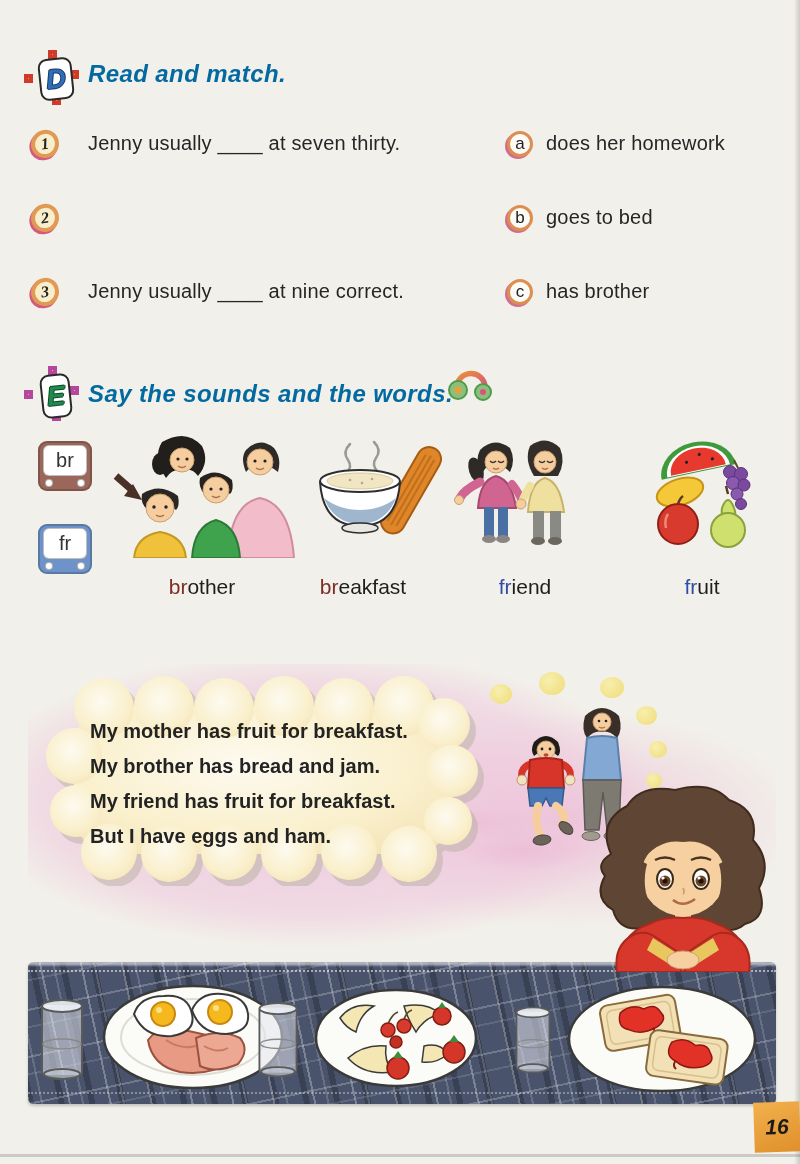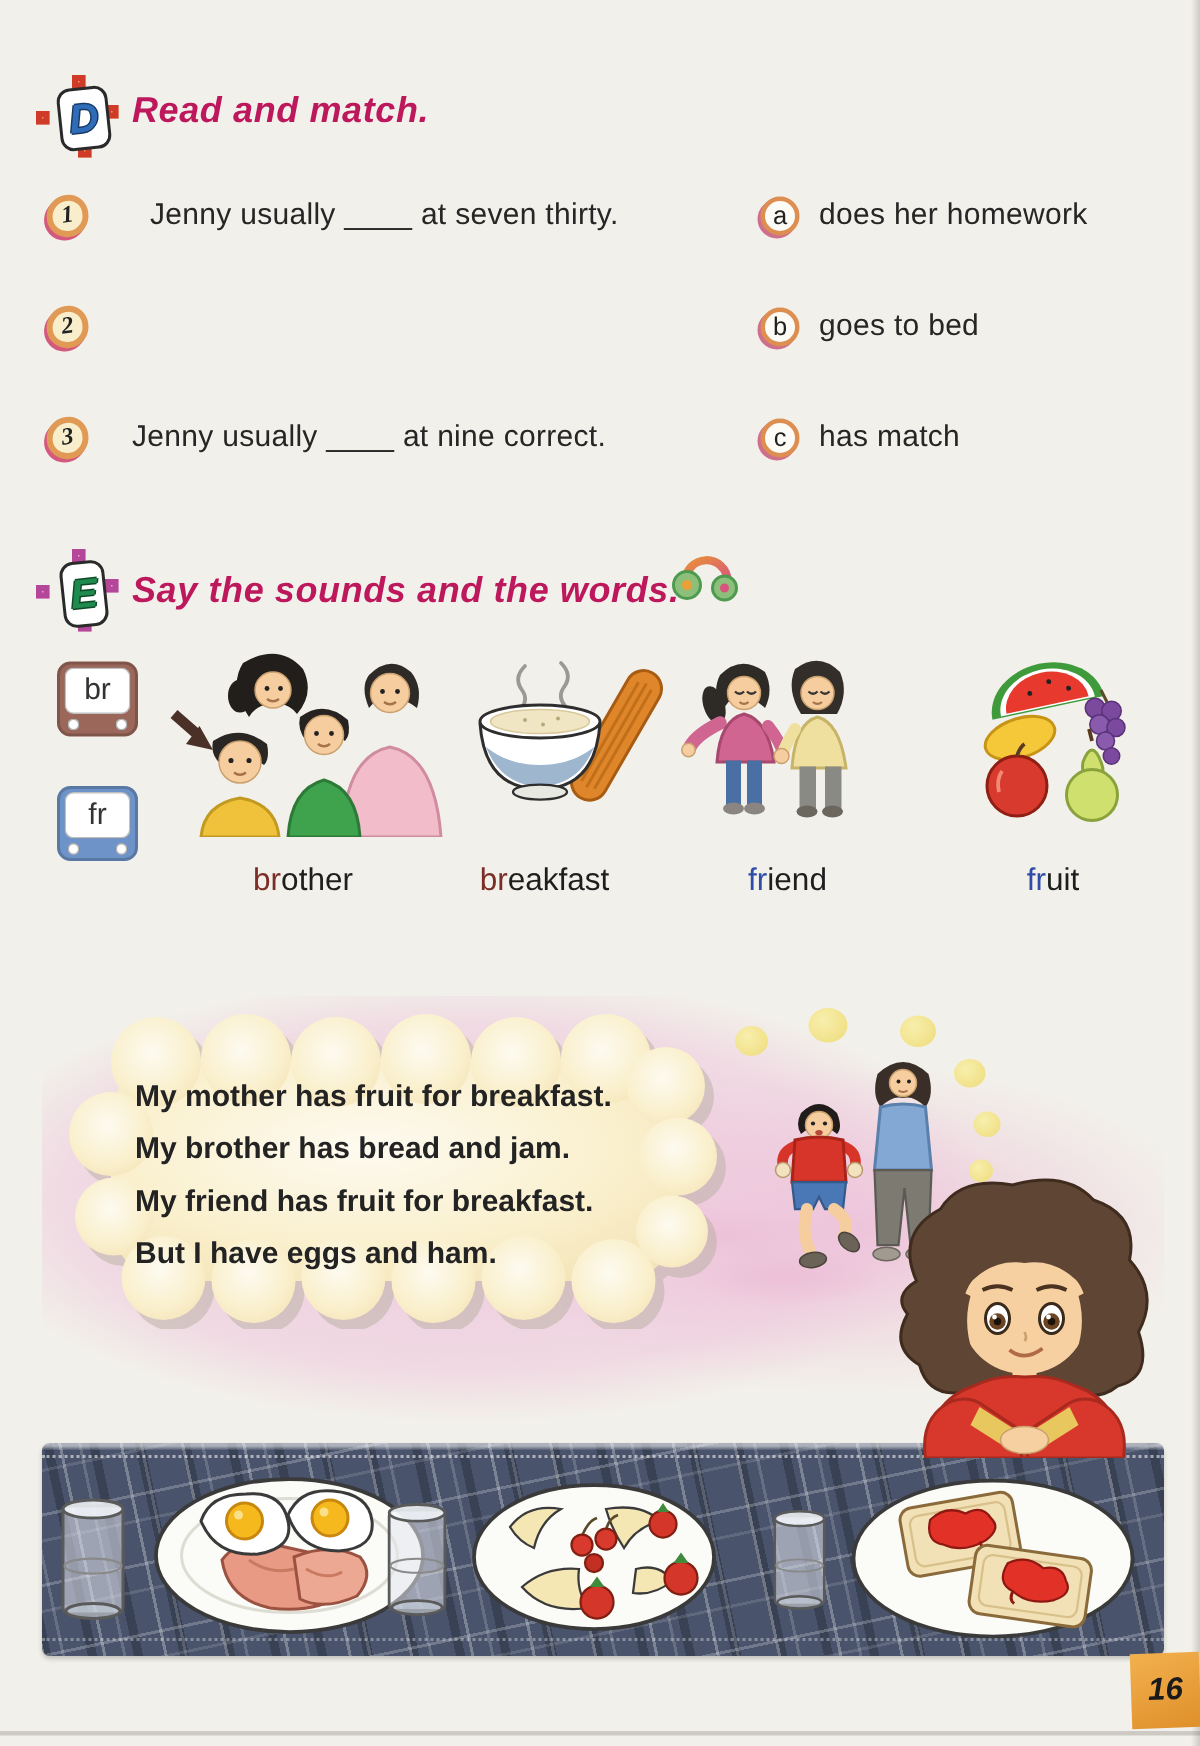--- a/index.html
+++ b/index.html
@@ -20,21 +20,21 @@
   .plusbadge .tile{
     position:absolute;left:15px;top:8px;width:34px;height:42px;background:#fff;
     border:2px solid #2a2a2a;border-radius:9px;transform:rotate(-6deg);
     display:flex;align-items:center;justify-content:center;
     font:italic 900 27px "Liberation Sans",sans-serif;color:#2f6db8;
     text-shadow:1px 0 #1a3a66,-1px 0 #1a3a66,0 1px #1a3a66,0 -1px #1a3a66;
   }
   .plusbadge.e .tile{width:30px;height:44px;left:17px;color:#1f8a4d;
     text-shadow:1px 0 #0f4a28,-1px 0 #0f4a28,0 1px #0f4a28,0 -1px #0f4a28;}
   
-  .hdtitle{position:absolute;font:italic 700 24px "Liberation Sans",sans-serif;color:#be185d;letter-spacing:.4px;}
+  .hdtitle{position:absolute;font:italic 700 24px "Liberation Sans",sans-serif;color:#0369a1;letter-spacing:.4px;}
   
   .numbadge{
     position:absolute;width:28px;height:28px;border-radius:52% 46% 50% 48%;
     background:#f9eecb;border:4px solid #e09a55;box-shadow:-2px 2px 0 #d4597e;
     display:flex;align-items:center;justify-content:center;
     font:italic 700 16px "Liberation Serif",serif;color:#222;transform:rotate(-8deg);
   }
   .optbadge{
     position:absolute;width:26px;height:26px;border-radius:50%;
     background:#fdfbf5;border:3px solid #dd8f52;box-shadow:-2px 2px 0 #cf6f8e;
@@ -98,42 +98,42 @@
     <div class="sq t"></div>
     <div class="sq r"></div>
     <div class="sq b"></div>
     <div class="tile">D</div>
   </div>
   <div class="hdtitle" style="left:88px;top:60px;">Read and match.</div>
 
   <div class="numbadge" style="left:31px;top:130px;">
       <span>1</span>
     </div>
-  <div class="itemtext" style="left:88px;top:132px;margin-left:12px;">Jenny usually ____ at seven thirty.</div>
+  <div class="itemtext" style="left:88px;top:132px;">Jenny usually ____ at seven thirty.</div>
   <div class="optbadge" style="left:507px;top:131px;">
       <span>a</span>
     </div>
   <div class="itemtext" style="left:546px;top:132px;">does her homework</div>
 
   <div class="numbadge" style="left:31px;top:204px;">
       <span>2</span>
     </div>
   <div class="optbadge" style="left:507px;top:205px;">
       <span>b</span>
     </div>
   <div class="itemtext" style="left:546px;top:206px;">goes to bed</div>
 
   <div class="numbadge" style="left:31px;top:278px;">
       <span>3</span>
     </div>
   <div class="itemtext" style="left:88px;top:280px;">Jenny usually ____ at nine correct.</div>
   <div class="optbadge" style="left:507px;top:279px;">
       <span>c</span>
     </div>
-  <div class="itemtext" style="left:546px;top:280px;">has match</div>
+  <div class="itemtext" style="left:546px;top:280px;">has brother</div>
 
   <div class="plusbadge e" style="left:24px;top:366px;">
     <div class="sq l"></div>
     <div class="sq t"></div>
     <div class="sq r"></div>
     <div class="sq b"></div>
     <div class="tile">E</div>
   </div>
   <div class="hdtitle" style="left:88px;top:380px;">Say the sounds and the words.</div>
   <svg style="position:absolute;left:447px;top:362px;overflow:visible;" width="46" height="42" viewBox="0 0 46 42">

